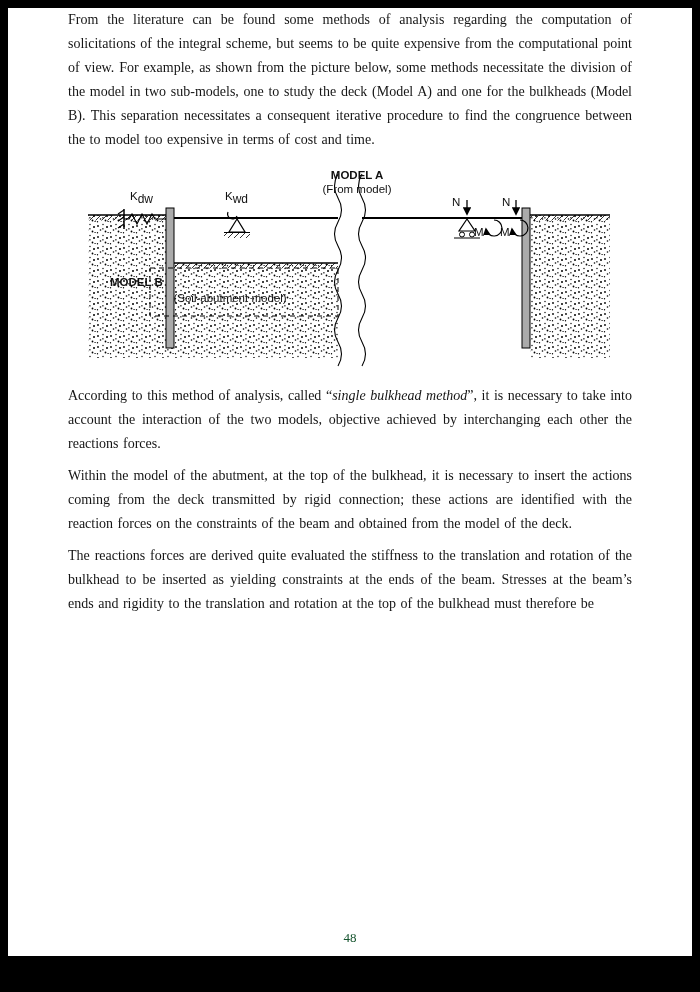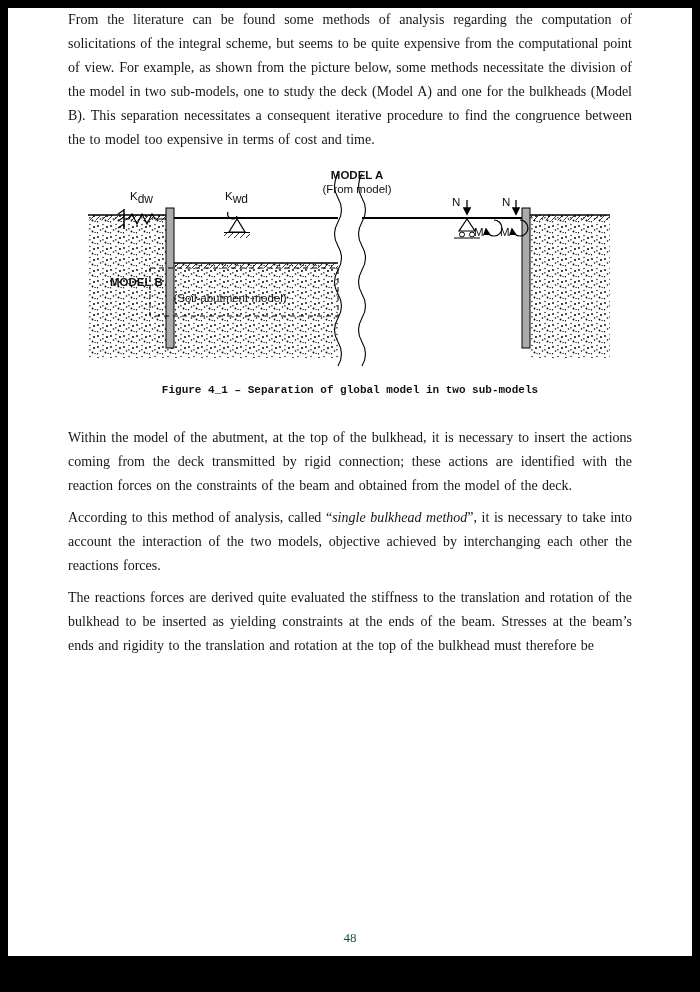--- a/index.html
+++ b/index.html
@@ -165,22 +165,21 @@
 
     <div class="flabel" style="left:382px; top:28px;">N</div>
     <div class="flabel" style="left:432px; top:28px;">N</div>
     <div class="flabel" style="left:404px; top:58px;">M</div>
     <div class="flabel" style="left:430px; top:58px;">M</div>
 
     <div class="flabel" style="left:40px; top:108px; font-weight:bold;">MODEL B</div>
     <div class="flabel center" style="left:160px; top:124px;">(Soil-abutment model)</div>
   </div>
 
-  <div class="caption">Figure 4_1 – Separation of global model in two sub-models</div>
+
+  <p class="body"><span>According to this method of analysis, called “</span><i>single bulkhead method</i><span>”, it is necessary to take into account the interaction of the two models, objective achieved by interchanging each other the reactions forces.</span></p>
 
   <p class="body">Within the model of the abutment, at the top of the bulkhead, it is necessary to insert the actions coming from the deck transmitted by rigid connection; these actions are identified with the reaction forces on the constraints of the beam and obtained from the model of the deck.</p>
-
-  <p class="body"><span>According to this method of analysis, called “</span><i>single bulkhead method</i><span>”, it is necessary to take into account the interaction of the two models, objective achieved by interchanging each other the reactions forces.</span></p>
 
   <p class="body">The reactions forces are derived quite evaluated the stiffness to the translation and rotation of the bulkhead to be inserted as yielding constraints at the ends of the beam. Stresses at the beam’s ends and rigidity to the translation and rotation at the top of the bulkhead must therefore be</p>
 
   <div class="footer">48</div>
 </div>
 
 </body></html>

